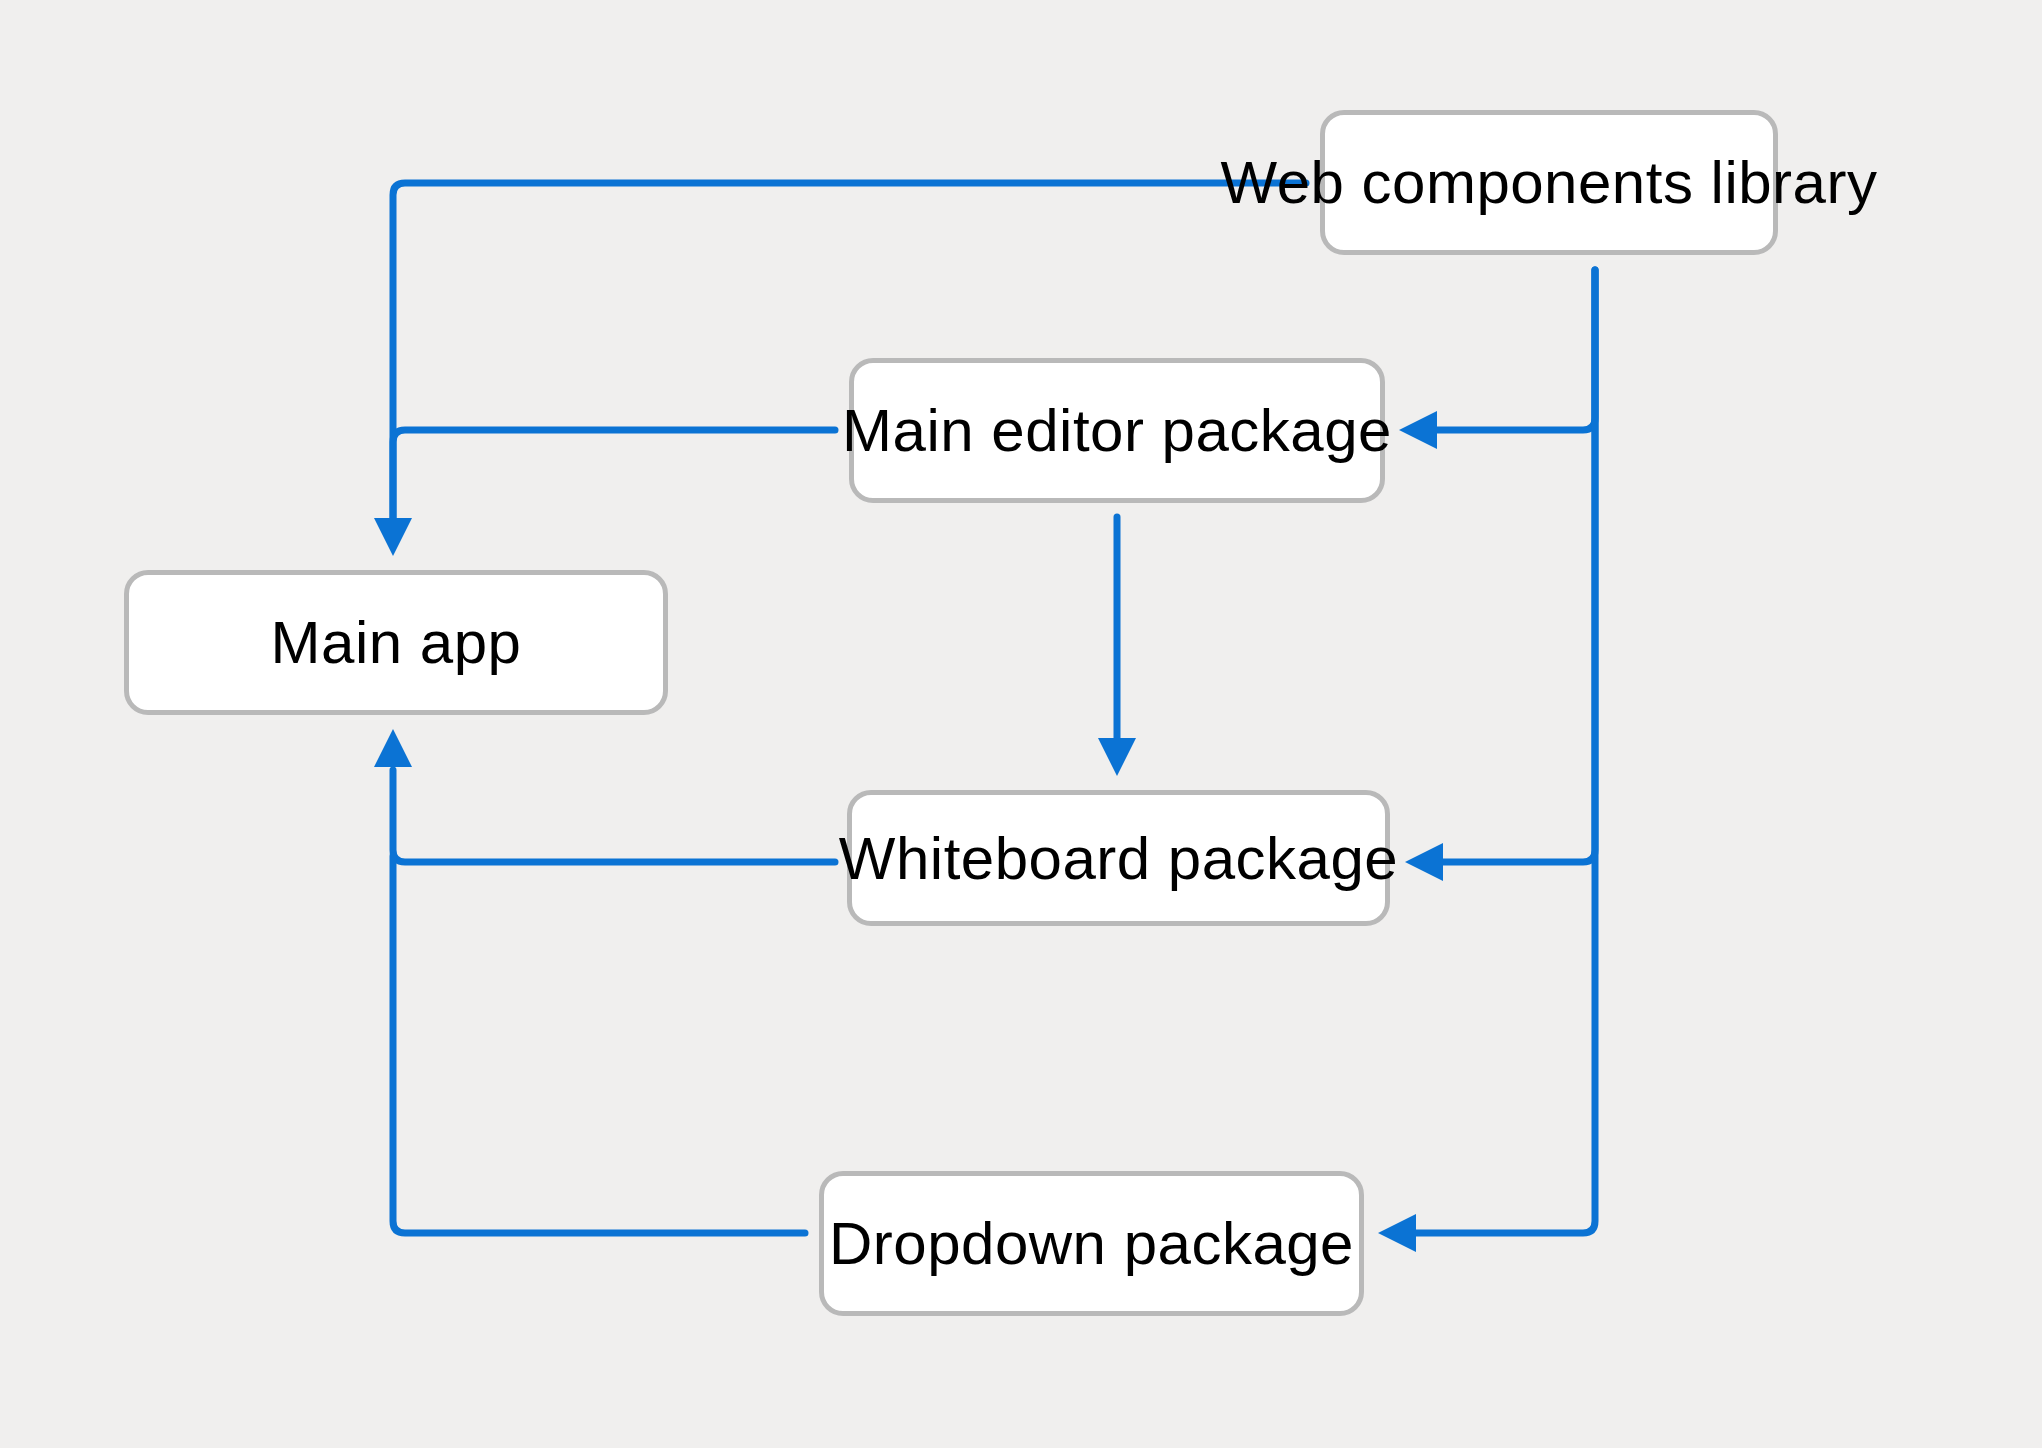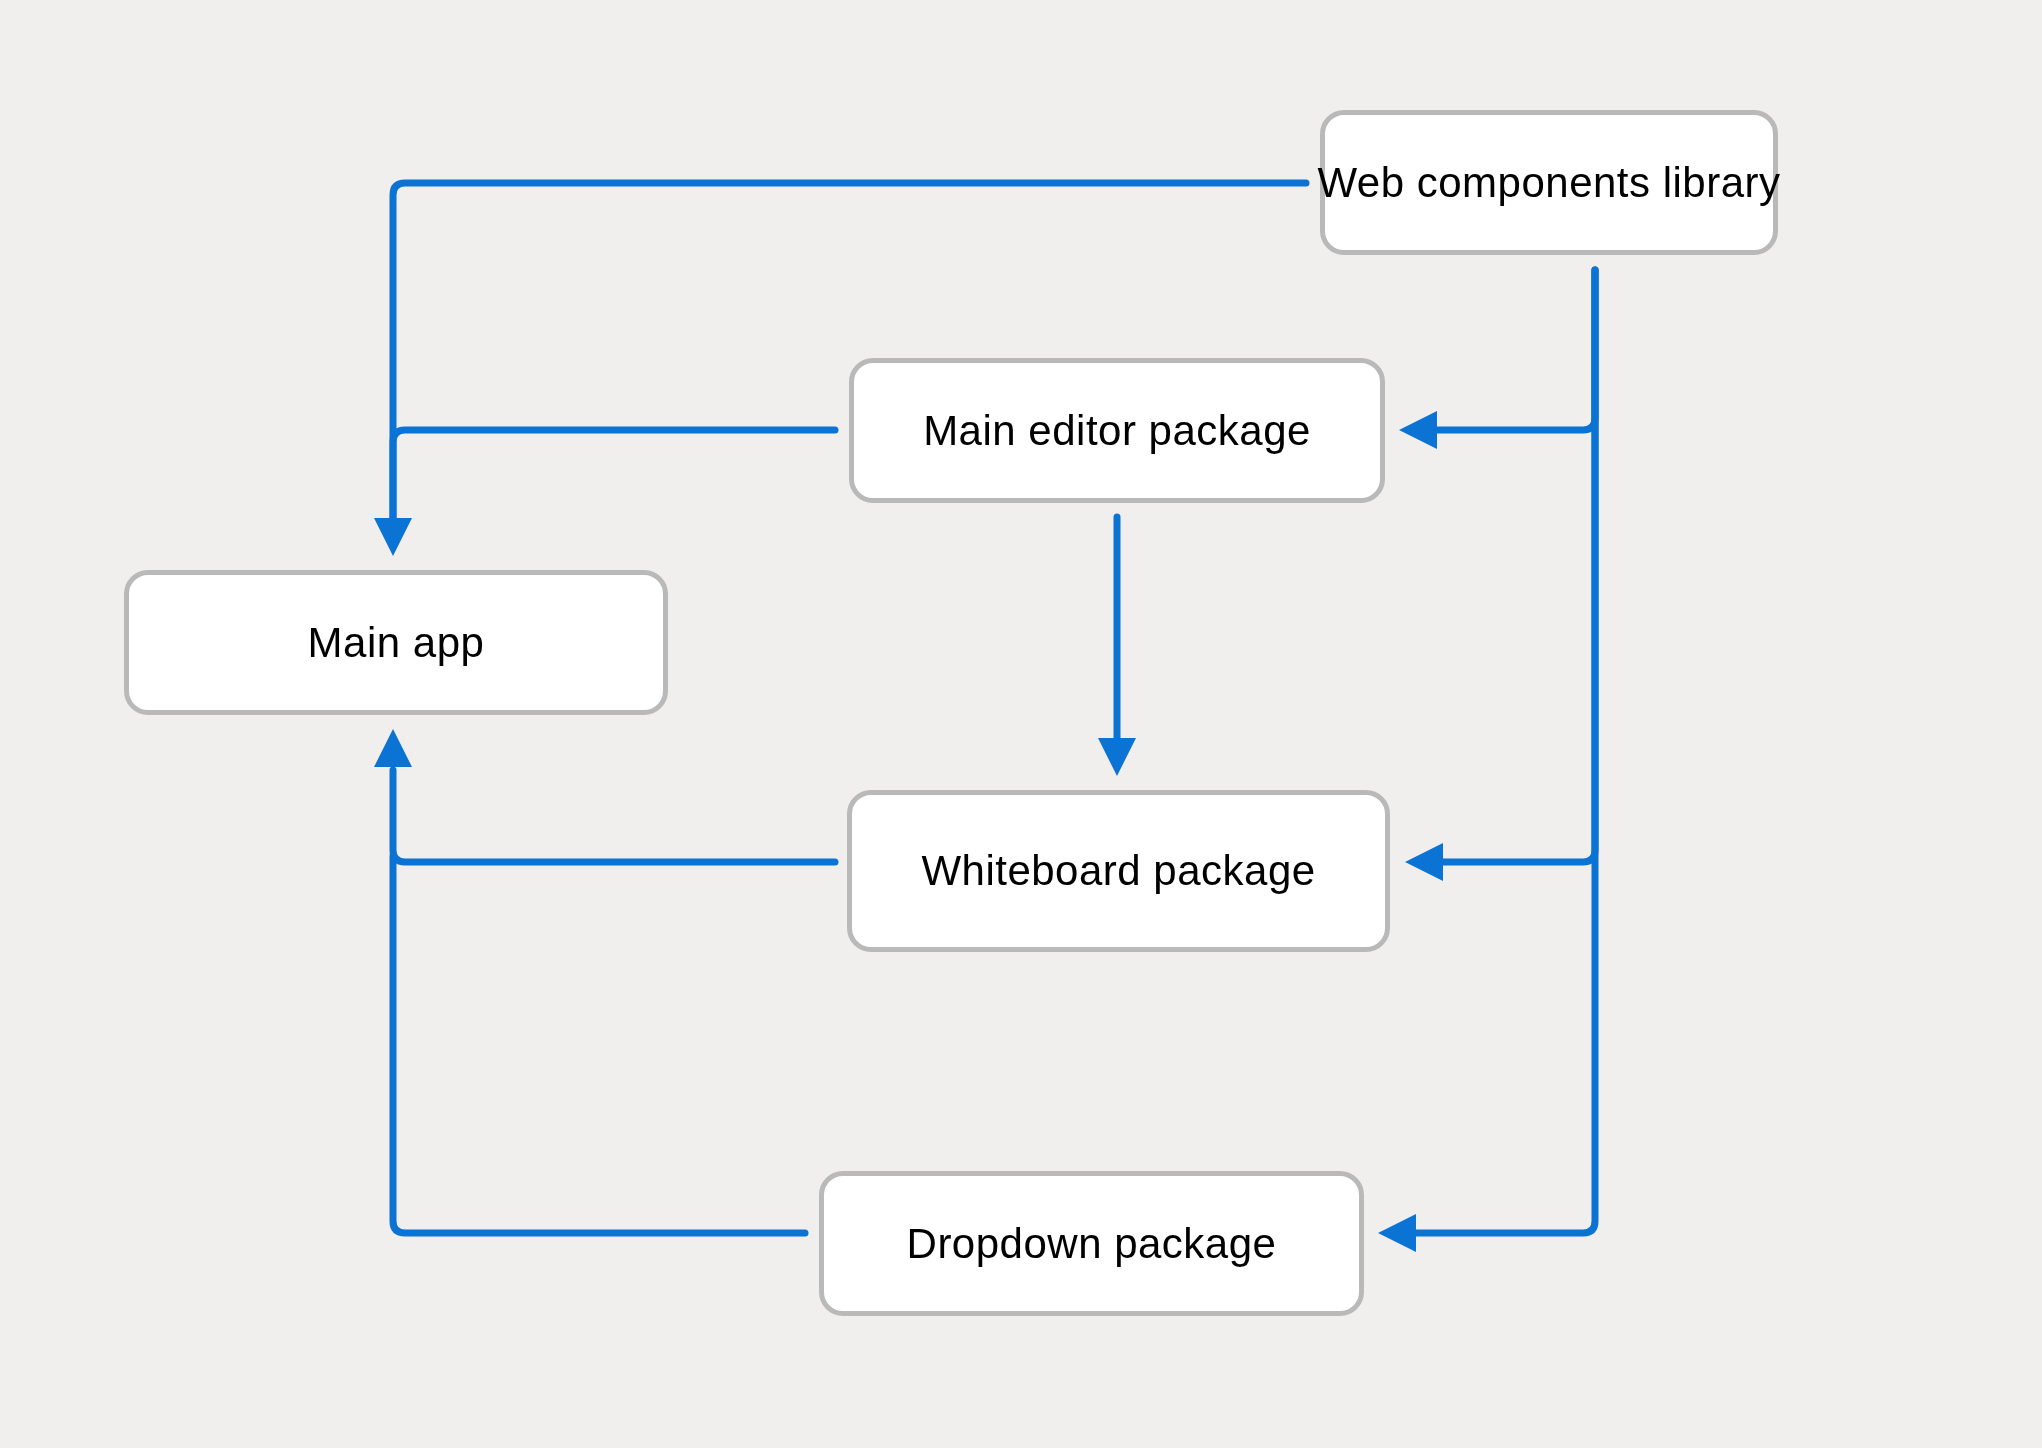--- a/index.html
+++ b/index.html
@@ -39,21 +39,21 @@
     position: absolute;
     background: var(--box-fill);
     border: 5px solid var(--box-border);
     border-radius: 24px;
     display: flex;
     align-items: center;
     justify-content: center;
     text-align: center;
   }
   .node-label {
-    font-size: 42px;
+    font-size: 60px;
     font-weight: 400;
     color: var(--text-color);
     letter-spacing: 0.5px;
     white-space: nowrap;
   }
 </style>
 </head>
 <body>
 
 <div class="canvas">
@@ -86,21 +86,21 @@
   </div>
 
   <div class="node" style="left:849px; top:358px; width:536px; height:145px;">
     <span class="node-label">Main editor package</span>
   </div>
 
   <div class="node" style="left:124px; top:570px; width:544px; height:145px;">
     <span class="node-label">Main app</span>
   </div>
 
-  <div class="node" style="left:847px; top:790px; width:543px; height:162px;">
+  <div class="node" style="left:847px; top:790px; width:543px; height:136px;">
     <span class="node-label">Whiteboard package</span>
   </div>
 
   <div class="node" style="left:819px; top:1162px; width:545px; height:145px;margin-top:9px;">
     <span class="node-label">Dropdown package</span>
   </div>
 
 </div>
 
 </body></html>

